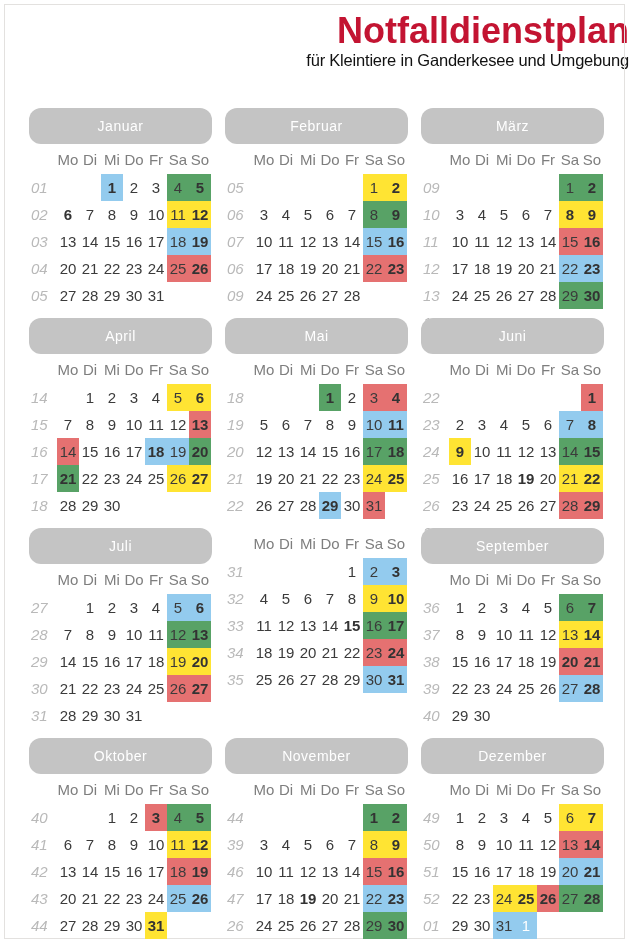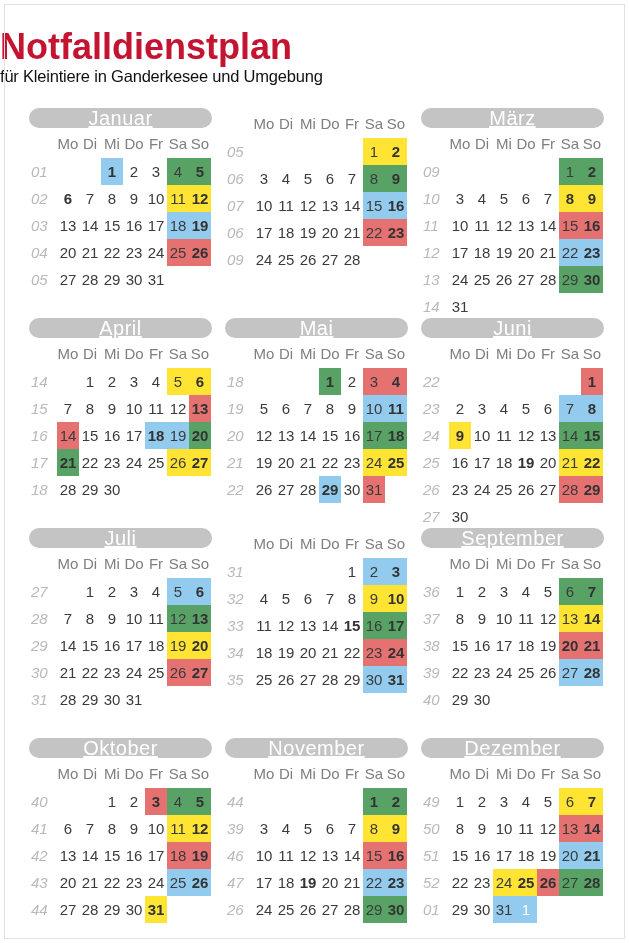--- a/index.html
+++ b/index.html
@@ -7,21 +7,21 @@
     width:629px;height:943px;
     background:#ffffff;
     font-family:"Liberation Sans", sans-serif;
     position:relative;
     overflow:hidden;
   }
   .page{
     position:absolute;left:4px;top:4px;right:4px;bottom:4px;
     border:1px solid #e3e1df;
   }
-  .header{text-align:left;padding-top:28px;}
+  .header{text-align:right;padding-top:12px;}
   .title{
     color:var(--title-red);
     font-size:36px;font-weight:bold;
     letter-spacing:0px;line-height:1.05;
   }
   .subtitle{
     color:#111;font-size:16.5px;font-weight:normal;
     margin-top:1px;letter-spacing:-0.2px;
   }
   .year{
@@ -30,26 +30,25 @@
   }
   .months-grid{
     position:absolute;left:29px;top:108px;
     display:grid;
     grid-template-columns:repeat(3,183px);
     column-gap:13px;
     grid-auto-rows:210px;
   }
   .month{width:183px;}
   .month-pill{
-    height:20px;border-radius:12px;
+    height:36px;border-radius:12px;
     background:var(--header-gray);
-    color:#ffffff;font-size:20px;
+    color:#ffffff;font-size:14px;
     display:flex;align-items:center;justify-content:center;
     letter-spacing:0.5px;
-    text-decoration:underline;
   }
   .cal{
     display:grid;
     grid-template-columns:27px repeat(7,22px);
     grid-auto-rows:27px;
     margin-top:3px;
     margin-left:1px;
   }
   .cell{
     display:flex;align-items:center;justify-content:center;
@@ -127,20 +126,23 @@
         <div class="cell">27</div>
         <div class="cell">28</div>
         <div class="cell">29</div>
         <div class="cell">30</div>
         <div class="cell">31</div>
         <div class="cell"></div>
         <div class="cell"></div>
       </div>
     </div>
     <div class="month">
+      <div class="month-pill">
+        <div class="">Februar</div>
+      </div>
       <div class="cal">
         <div class="cell dow"></div>
         <div class="cell dow">Mo</div>
         <div class="cell dow">Di</div>
         <div class="cell dow">Mi</div>
         <div class="cell dow">Do</div>
         <div class="cell dow">Fr</div>
         <div class="cell dow">Sa</div>
         <div class="cell dow">So</div>
         <div class="cell kw">05</div>

